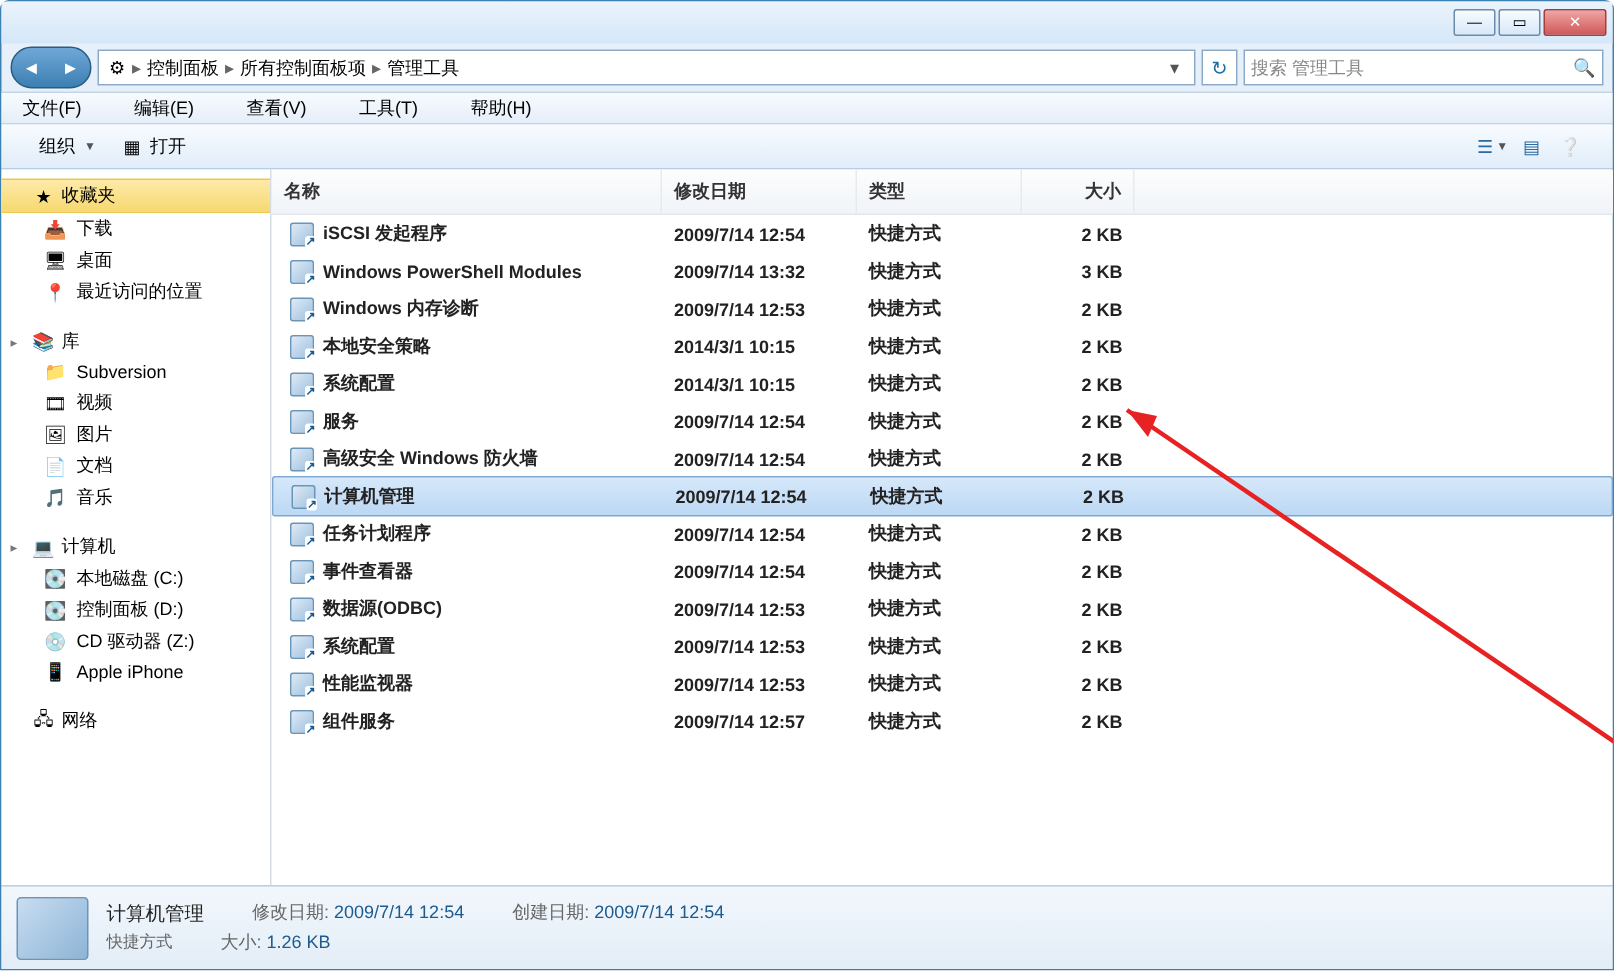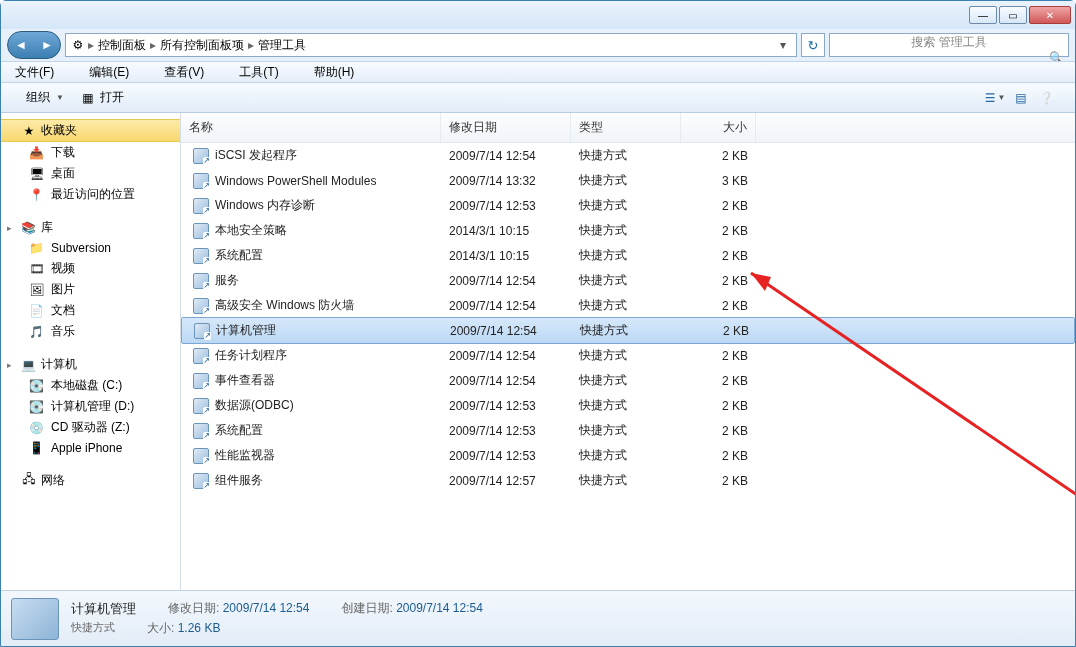--- a/index.html
+++ b/index.html
@@ -12,21 +12,21 @@
 .win-btn.close { width: 42px; background: linear-gradient(#f0a5a5, #d05858); border-color: #a83c3c; color: #fff; }
 
 .addressbar { height: 32px; display: flex; align-items: center; padding: 2px 6px; gap: 4px; }
 .nav-btns { display: flex; background: linear-gradient(#6fa8d8, #3c7fb1); border-radius: 14px; border: 1px solid #2b5c80; }
 .nav-btn { width: 26px; height: 26px; display: flex; align-items: center; justify-content: center; color: #fff; cursor: pointer; }
 .addr-path { flex: 1; height: 24px; background: #fff; border: 1px solid #8ba8c4; display: flex; align-items: center; padding: 0 4px; }
 .addr-seg { padding: 0 2px; cursor: pointer; }
 .addr-sep { color: #666; padding: 0 2px; }
 .addr-drop { width: 18px; text-align: center; color: #555; cursor: pointer; }
 .refresh-btn { width: 24px; height: 24px; background: #fff; border: 1px solid #8ba8c4; display: flex; align-items: center; justify-content: center; color: #1c6ea4; cursor: pointer; font-size: 13px; }
-.search-box { width: 240px; height: 24px; background: #fff; border: 1px solid #8ba8c4; display: flex; align-items: center; padding: 0 4px; color: #888; flex-direction: column; }
+.search-box { width: 240px; height: 24px; background: #fff; border: 1px solid #8ba8c4; display: flex; align-items: center; padding: 0 4px; color: #888; }
 .search-box .mag { margin-left: auto; color: #2b6aa0; }
 
 .menubar { height: 22px; background: linear-gradient(#f7fbff, #e5eef8); border-top: 1px solid #c2d5e8; border-bottom: 1px solid #c2d5e8; display: flex; align-items: center; padding: 0 6px; gap: 19px; }
 .menu-item { padding: 2px 8px; cursor: pointer; }
 
 .toolbar { height: 30px; background: linear-gradient(#f7fbff, #e1edf9); border-bottom: 1px solid #b8cde1; display: flex; align-items: center; padding: 0 17px; }
 .tb-btn { padding: 3px 8px; cursor: pointer; display: flex; align-items: center; gap: 4px; }
 .tb-drop { font-size: 8px; color: #555; margin-left: 2px; }
 .tb-right { margin-left: auto; display: flex; align-items: center; gap: 4px; }
 .tb-icon { width: 22px; height: 22px; display: flex; align-items: center; justify-content: center; cursor: pointer; color: #2b6aa0; }
@@ -34,21 +34,21 @@
 .content { flex: 1; display: flex; background: #fff; min-height: 0; }
 
 .sidebar { width: 180px; border-right: 1px solid #d6dde5; padding: 6px 0; overflow-y: auto; }
 .side-group { margin-bottom: 12px; }
 .side-hdr { display: flex; align-items: center; padding: 2px 6px; gap: 4px; cursor: pointer; }
 .side-hdr.fav { background: linear-gradient(#fdeaa8, #f7d870); border-top: 1px solid #e8c850; border-bottom: 1px solid #e8c850; }
 .side-item { display: flex; align-items: center; padding: 2px 6px 2px 28px; gap: 6px; cursor: pointer; }
 .ico { width: 16px; height: 16px; display: inline-flex; align-items: center; justify-content: center; font-size: 12px; }
 .tri { font-size: 9px; color: #777; width: 10px; display: inline-block; }
 
-.filelist { flex: 1; overflow: auto; position: relative; }
+.filelist { flex: 1; overflow: auto; position: relative; font-weight: bold; }
 .flhdr { display: flex; border-bottom: 1px solid #e0e6ec; position: sticky; top: 0; background: linear-gradient(#fdfdfe, #f0f4f8); }
 .flhdr-cell { padding: 6px 8px; border-right: 1px solid #e6ebf0; color: #333; cursor: pointer; }
 .c-name { width: 260px; }
 .c-date { width: 130px; }
 .c-type { width: 110px; }
 .c-size { width: 75px; text-align: right; }
 
 .flrow { display: flex; padding: 2px 0; align-items: center; cursor: pointer; }
 .flrow.sel { background: linear-gradient(#d6e8fa, #bcd8f4); border: 1px solid #7da7d1; border-radius: 2px; margin: -1px 0; }
 .flcell { padding: 2px 8px; white-space: nowrap; overflow: hidden; color: #222; }
@@ -184,21 +184,21 @@
           <span class="ico">💻</span>
           <span>计算机</span>
         </div>
         <div id="comp-items">
             <div class="side-item">
               <span class="ico">💽</span>
               <span>本地磁盘 (C:)</span>
             </div>
             <div class="side-item">
               <span class="ico">💽</span>
-              <span>计算机管理 (D:)</span>
+              <span>控制面板 (D:)</span>
             </div>
             <div class="side-item">
               <span class="ico">💿</span>
               <span>CD 驱动器 (Z:)</span>
             </div>
             <div class="side-item">
               <span class="ico">📱</span>
               <span>Apple iPhone</span>
             </div>
           </div>

